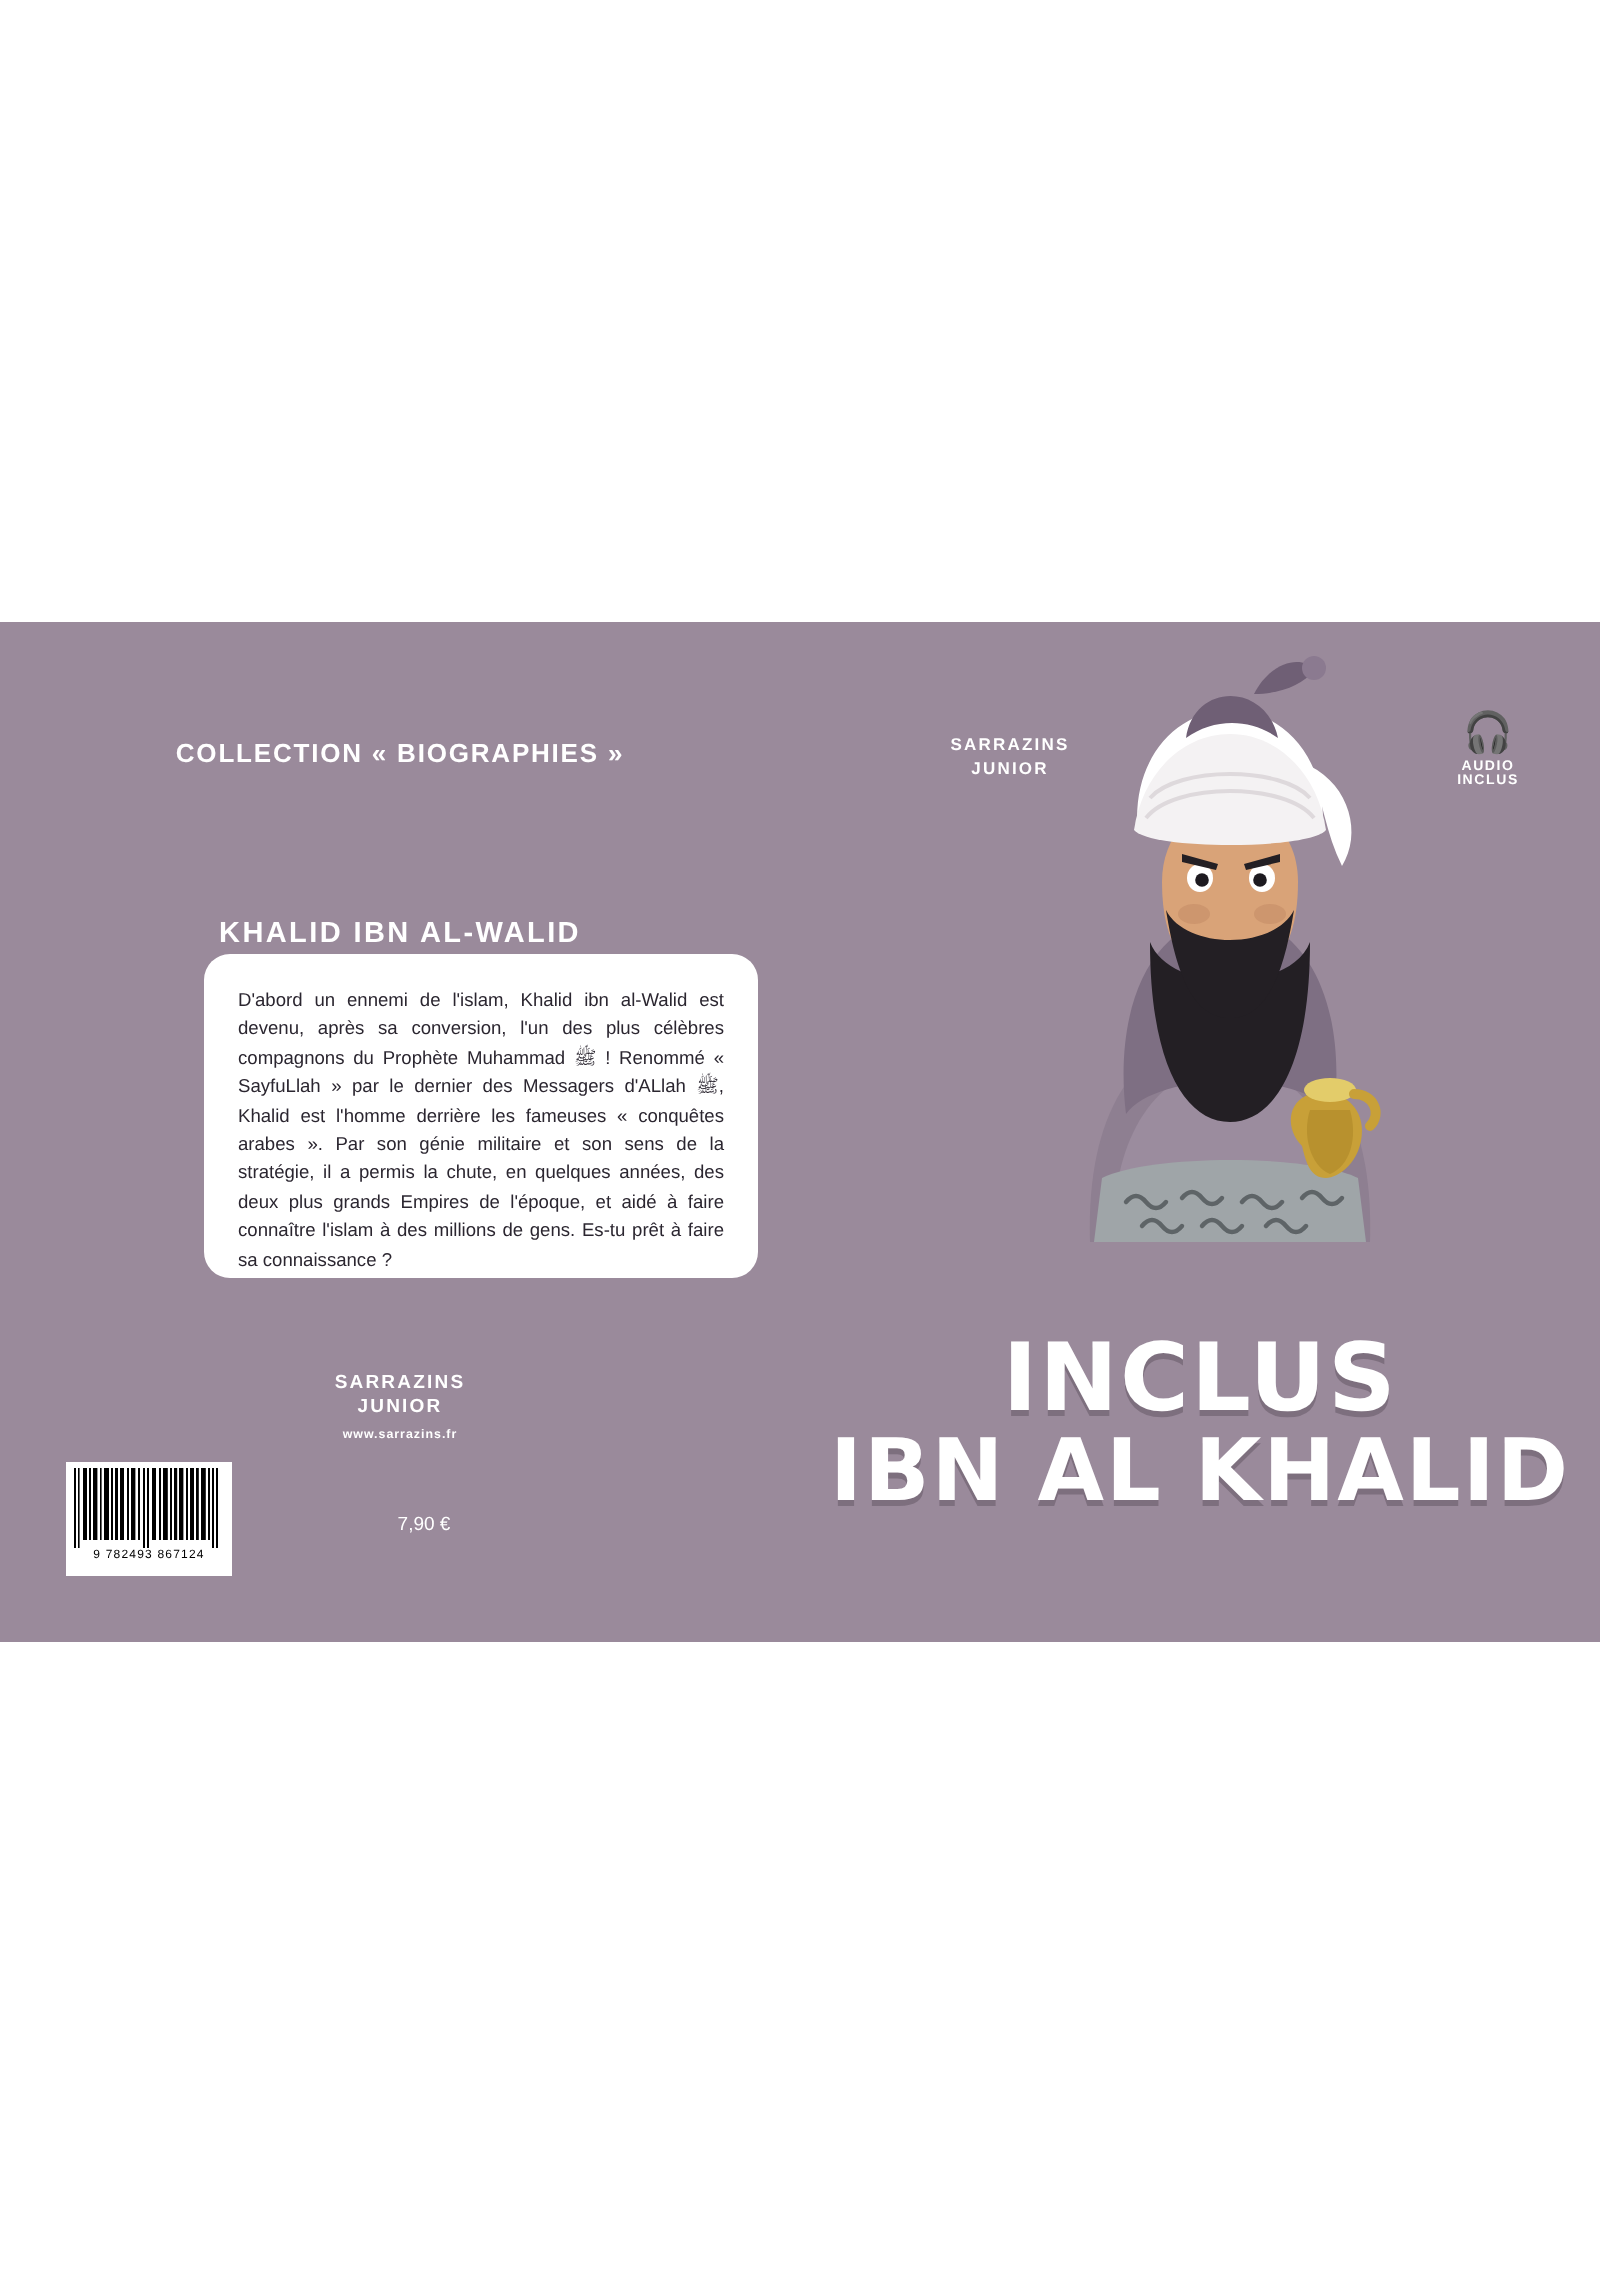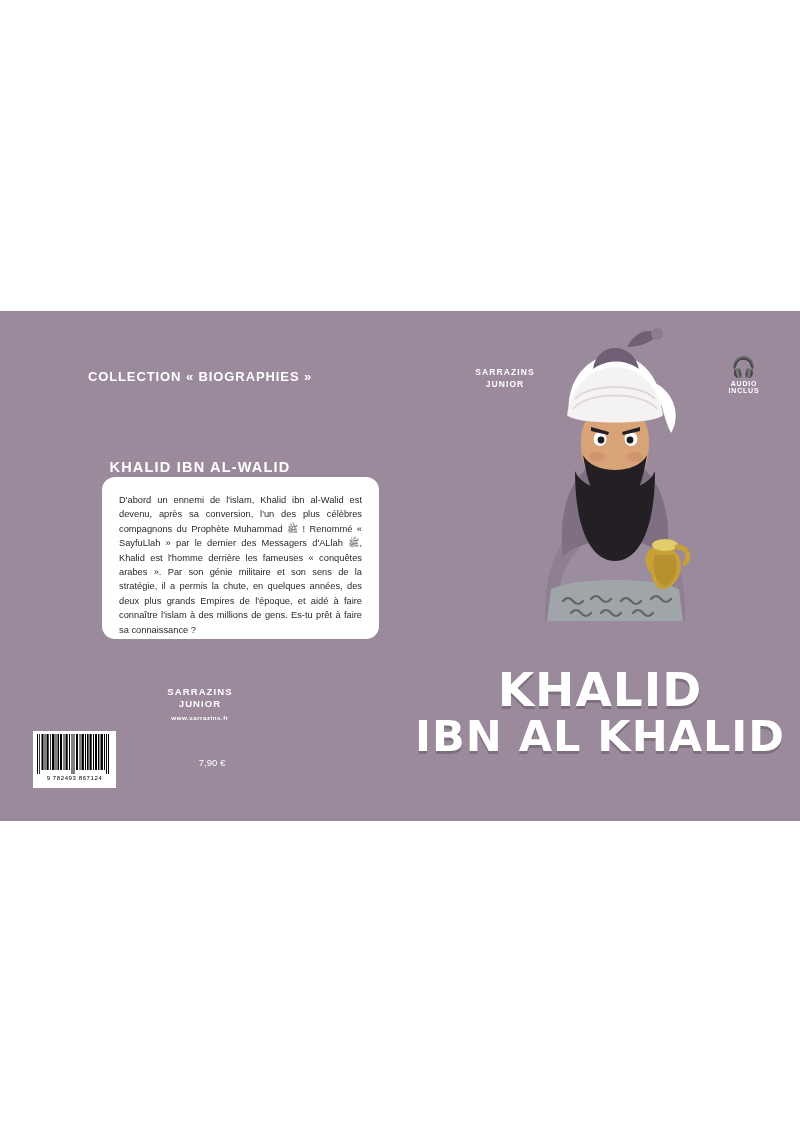--- a/index.html
+++ b/index.html
@@ -335,17 +335,17 @@
       <path d="M122 26 C130 10 146 6 152 14 C146 22 134 26 122 26 Z" fill="#6f5f75"></path>
       <circle cx="152" cy="13" r="6" fill="#8b7a90"></circle>
 
       <path d="M146 252 C138 244 138 230 150 226 C162 222 176 230 176 244 C176 260 164 268 158 268 C150 268 148 260 146 252 Z" fill="#c8a038"></path>
       <path d="M150 234 C146 246 150 262 160 266 C170 262 174 248 170 234 Z" fill="#b8912e"></path>
       <ellipse cx="160" cy="224" rx="13" ry="6" fill="#e3cc6a"></ellipse>
       <path d="M172 226 C182 226 186 236 180 242" stroke="#c8a038" stroke-width="5" fill="none" stroke-linecap="round"></path>
     </svg>
 
     <div class="front-title">
-      <span>KHALID</span>
+      <span>INCLUS</span>
       <span class="line2">IBN AL KHALID</span>
     </div>
   </div>
 </div>
 
 </body></html>

